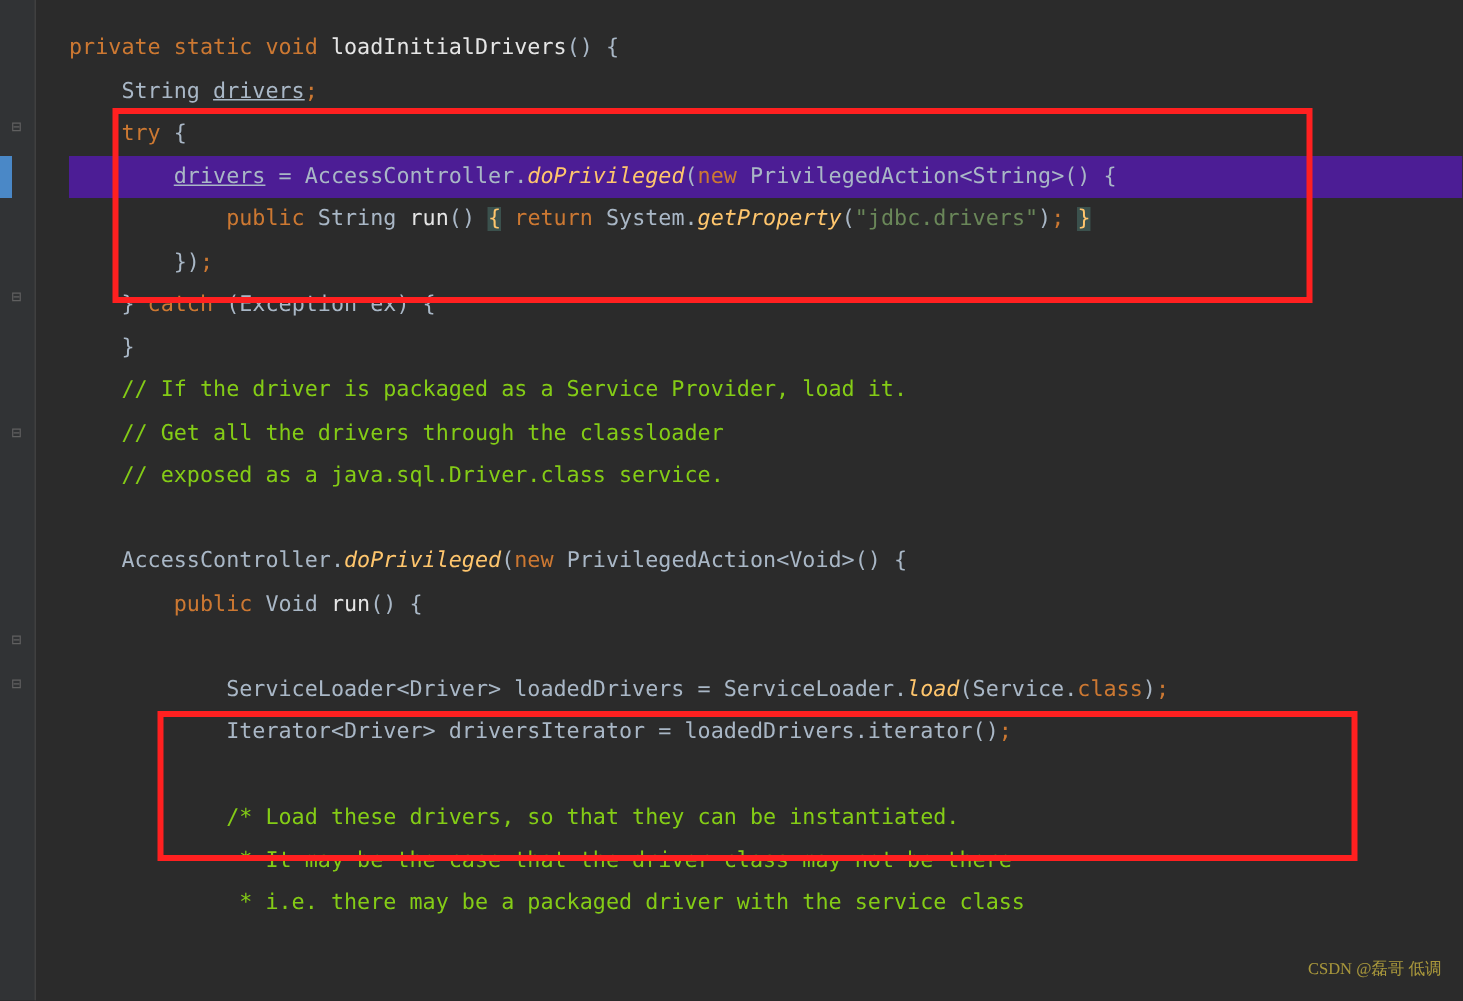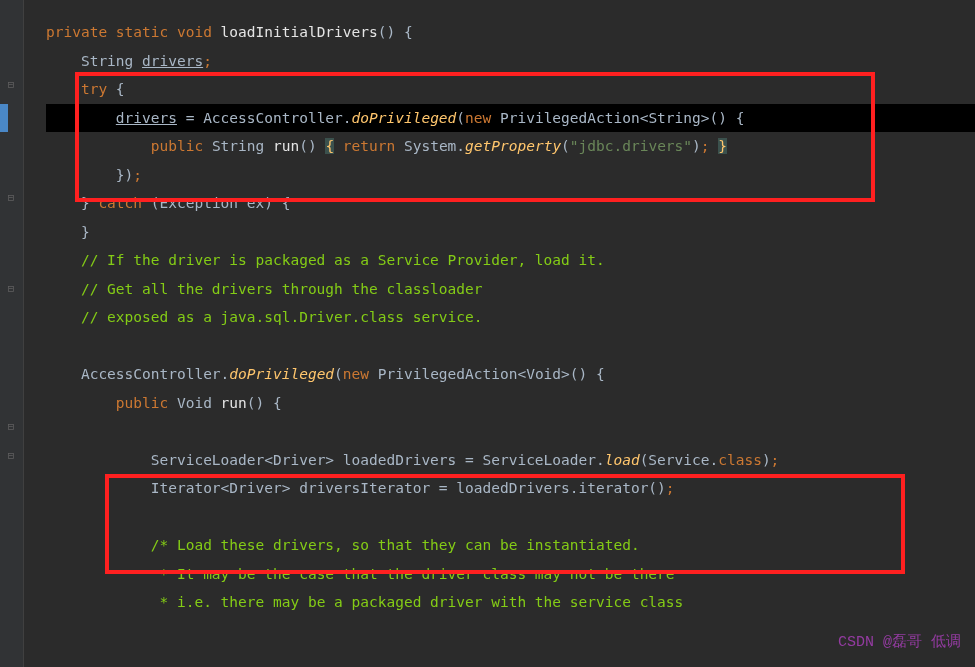--- a/index.html
+++ b/index.html
@@ -26,21 +26,21 @@
     .code-area {
       padding-left: 46px;
       padding-top: 18px;
     }
     .line {
       white-space: pre;
       height: 28.5px;
       position: relative;
     }
     .line.highlighted {
-      background: #000000;
+      background: #4c1d95;
     }
     .line.highlighted::before {
       content: '';
       position: absolute;
       left: -46px;
       top: 0;
       width: 8px;
       height: 100%;
       background: #4a88c7;
     }
@@ -56,24 +56,24 @@
       border: 4px solid #ff2020;
       pointer-events: none;
       z-index: 10;
     }
     .box1 { left: 75px; top: 72px; width: 800px; height: 130px; }
     .box2 { left: 105px; top: 474px; width: 800px; height: 100px; }
     .watermark {
       position: absolute;
       bottom: 10px;
       right: 14px;
-      color: #d946ef;
-      font-size: 15px;
+      color: #fde047;
+      font-size: 11px;
       opacity: 0.6;
-      font-family: Liberation Mono, monospace;
+      font-family: Liberation Serif, serif;
     }
     .hl-brace { background: #3b514d; color: #ffc66d; }
     .gutter-marks {
       position: absolute;
       left: 2px;
       width: 18px;
     }
     .gm { color: #606060; font-size: 11px; text-align: center; }
   </style>
 </head>

